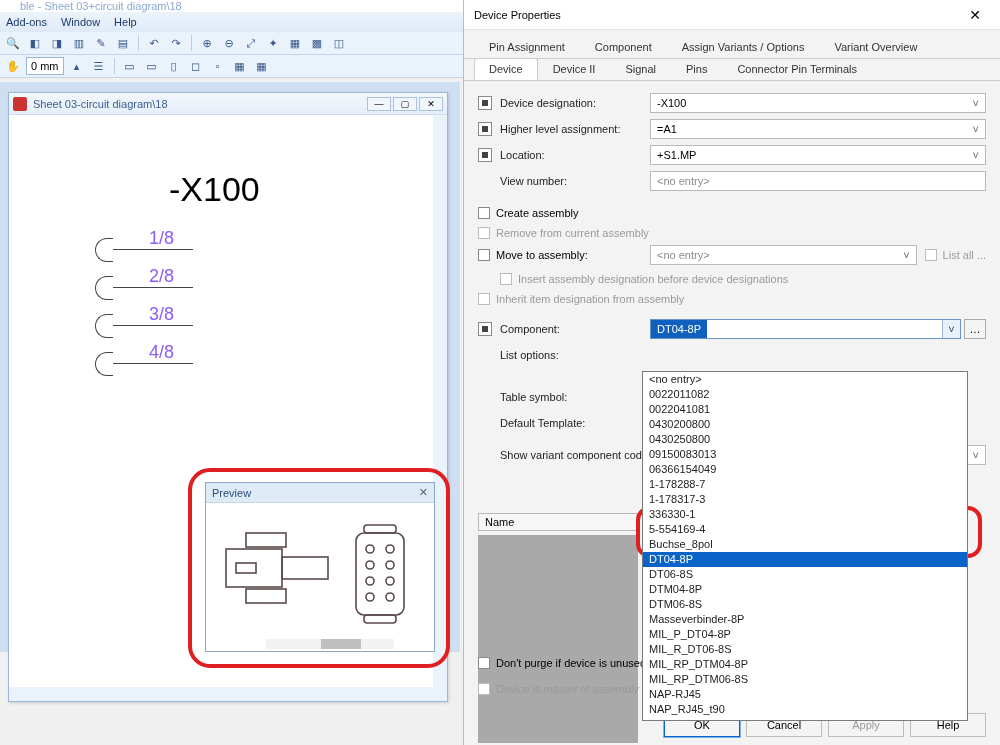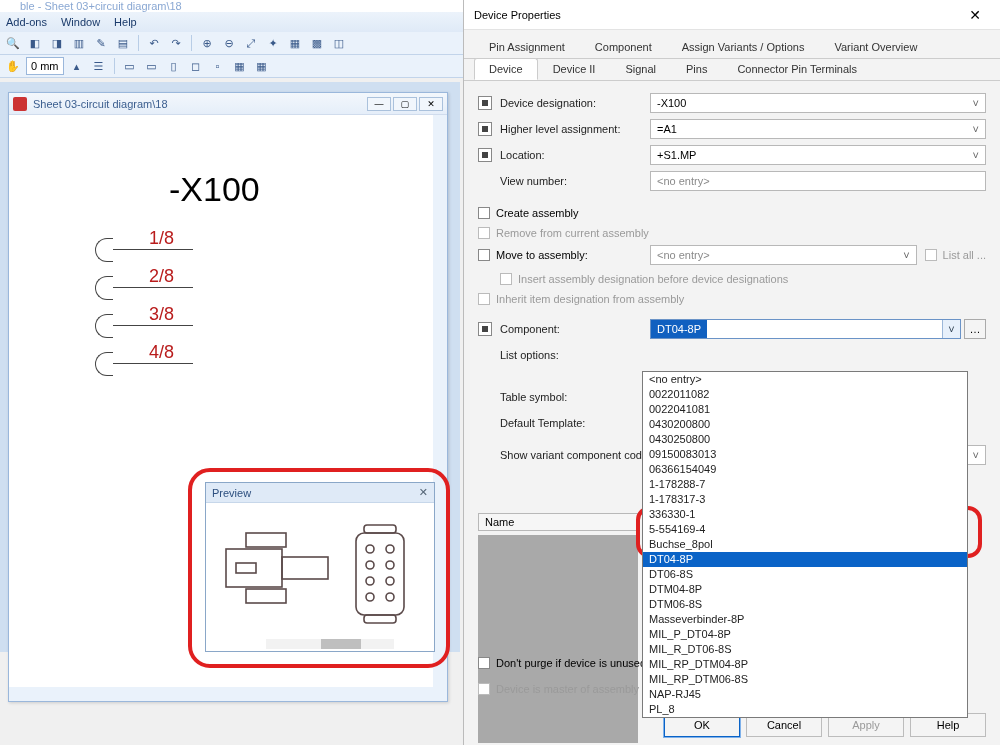--- a/index.html
+++ b/index.html
@@ -16,21 +16,21 @@
   .sheet-titlebar { height:22px; background:linear-gradient(#f3f7fc,#e5eef9); display:flex; align-items:center; padding:0 4px; border-bottom:1px solid #d0dced; }
   .sheet-icon { width:14px; height:14px; background:#c33; border-radius:2px; margin-right:6px; display:inline-block; }
   .sheet-title { color:#3b5e8f; flex:1; }
   .winbtns { display:flex; gap:2px; }
   .winbtn { width:24px; height:14px; border:1px solid #aac1dc; background:#f1f6fc; font-size:9px; text-align:center; line-height:12px; }
   .canvas { position:relative; width:100%; height:calc(100% - 22px); border-right:14px solid #eaf2fb; border-bottom:14px solid #eaf2fb; }
   .dev-label { position:absolute; left:160px; top:55px; font-size:34px; font-weight:400; color:#000; }
   .pin-row { position:absolute; left:86px; height:30px; display:flex; align-items:center; }
   .pin-arc { width:18px; height:24px; border:1.5px solid #444; border-right:none; border-radius:12px 0 0 12px; }
   .pin-line { width:80px; border-top:1.5px solid #444; position:relative; top:-1px; }
-  .pin-text { position:absolute; left:36px; top:-22px; font-size:18px; color:#b91c1c; }
+  .pin-text { position:absolute; left:36px; top:-22px; font-size:18px; color:#8b5cf6; }
   .highlight-box { position:absolute; border:4px solid #e02020; border-radius:22px; pointer-events:none; }
   .preview-panel { position:absolute; background:#fff; border:1px solid #8aa7c8; }
   .preview-title { height:20px; background:#dfeaf7; display:flex; align-items:center; padding:0 6px; color:#2d4f7f; border-bottom:1px solid #c7d7ea; }
   .preview-title .x { margin-left:auto; color:#567; }
   .preview-body { position:relative; height:148px; }
   .scroll-track { position:absolute; left:60px; right:40px; bottom:2px; height:10px; background:#f2f2f2; }
   .scroll-thumb { position:absolute; left:55px; width:40px; height:10px; background:#bfbfbf; top:0; }
   
   .dialog { position:absolute; left:463px; top:0; width:537px; height:745px; background:#f3f3f3; border-left:1px solid #bbb; display:flex; flex-direction:column; }
   .dlg-title { height:30px; background:#fff; display:flex; align-items:center; padding:0 10px; border-bottom:1px solid #e3e3e3; }
@@ -329,20 +329,21 @@
         <div class="opt sel">DT04-8P</div>
         <div class="opt">DT06-8S</div>
         <div class="opt">DTM04-8P</div>
         <div class="opt">DTM06-8S</div>
         <div class="opt">Masseverbinder-8P</div>
         <div class="opt">MIL_P_DT04-8P</div>
         <div class="opt">MIL_R_DT06-8S</div>
         <div class="opt">MIL_RP_DTM04-8P</div>
         <div class="opt">MIL_RP_DTM06-8S</div>
         <div class="opt">NAP-RJ45</div>
+        <div class="opt">NAP_RJ45_t90</div>
         <div class="opt">PL_8</div>
       </div>
     <div class="highlight-box" style="left:172px; top:425px; width:346px; height:52px; border-radius:14px;"></div>
 
     <div class="bottom-checks">
       <div class="chk">
           <span class="box"></span>
           <span>Don't purge if device is unused</span>
         </div>
       <div class="chk disabled">

